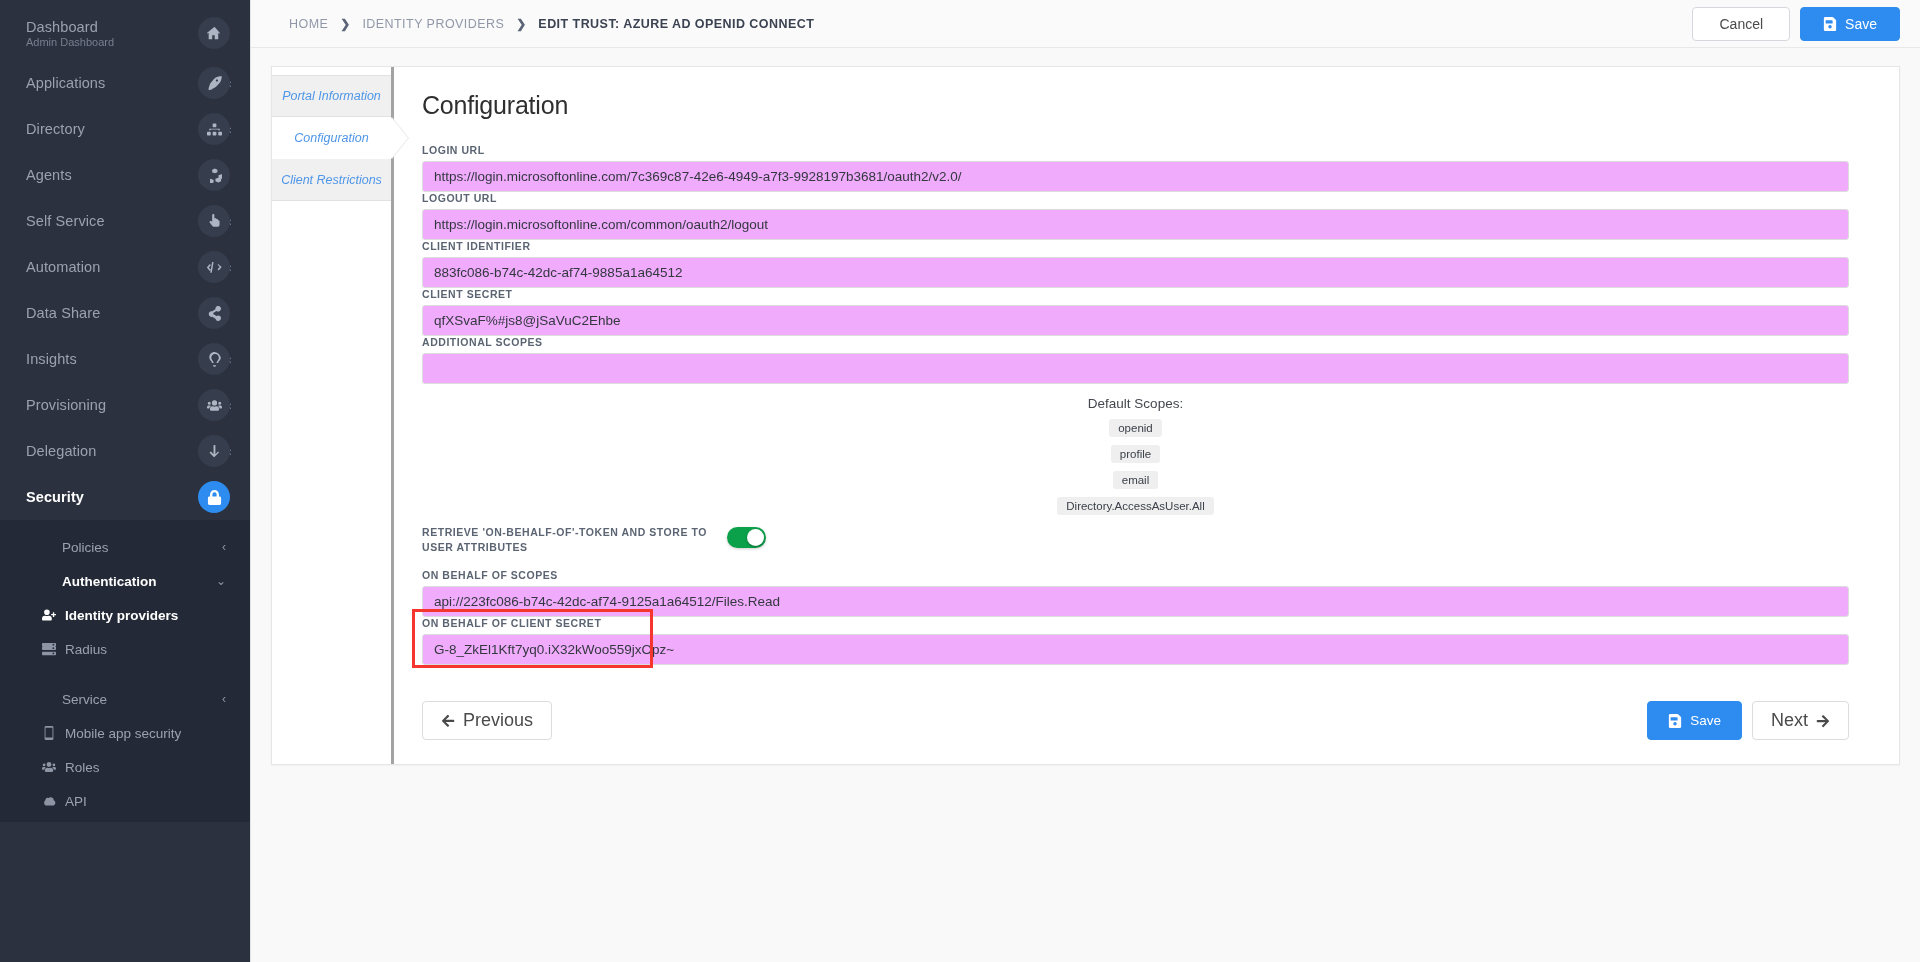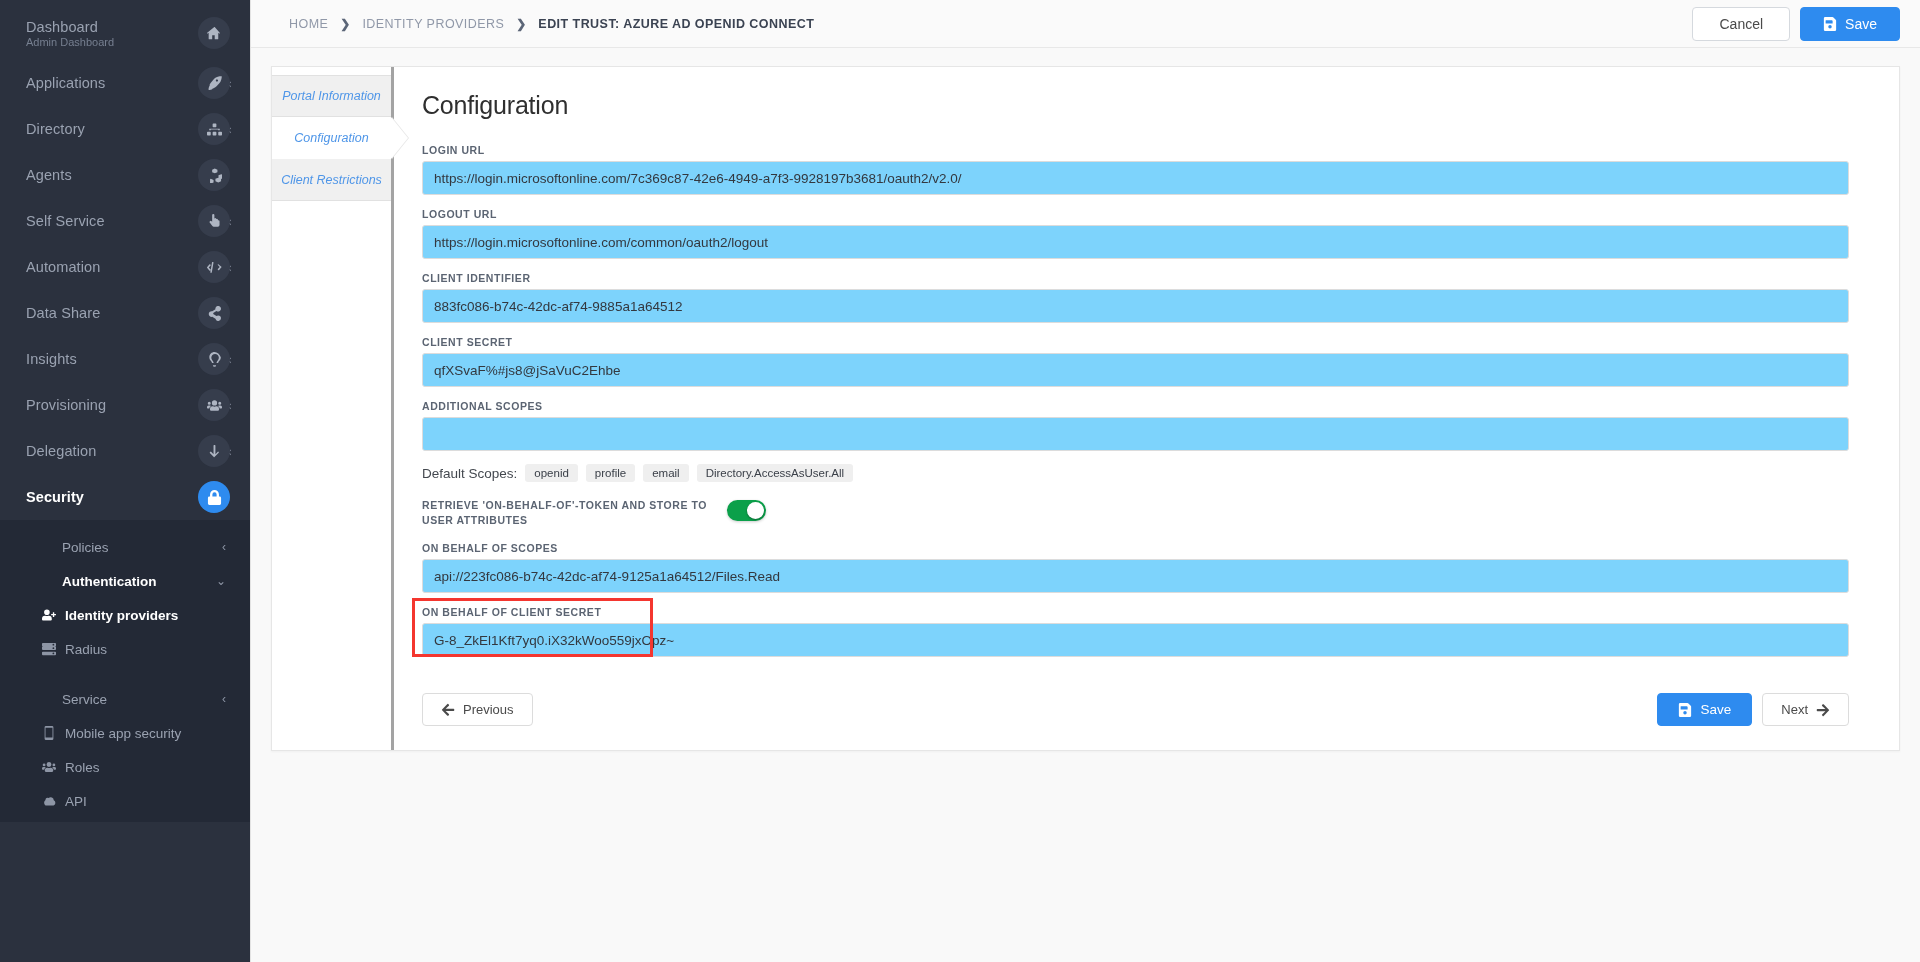--- a/index.html
+++ b/index.html
@@ -132,37 +132,38 @@
     border-left: 17px solid #ffffff;
     filter: drop-shadow(1px 0 0 #e6e6e6);
   }
   .tab:first-child { margin-top: 8px; border-top: 1px solid #e1e1e1; }
 
   .formcol { flex: 1; padding: 24px 50px 0 28px; position: relative; }
   h1.pagetitle {
     font-size: 25px; font-weight: normal; color: #2f2f2f;
     margin-bottom: 24px; letter-spacing: -.2px;
   }
-  .fgroup { margin-bottom: 13px; }
+  .fgroup { }
   .flabel {
     font-size: 10.5px; font-weight: bold; color: #5b6472;
     letter-spacing: .55px; text-transform: uppercase;
     display: block; margin-bottom: 5px;
   }
   .finput {
     width: 100%; height: 31px;
     border: 1px solid #dcdcdc; border-radius: 3px;
-    background: #7dd3fc; padding: 16px 11px;
+    background: #f0abfc; padding: 5px 11px;
     font-size: 13.5px; color: #33383f;
     font-family: "Liberation Sans", sans-serif;
   }
 
   .scopes-row {
     display: flex; align-items: center; gap: 8px;
-    margin: 12px 0 16px 0;
+    margin: 12px 0 10px 0;
+    flex-direction: column;
   }
   .scopes-label { font-size: 13.5px; color: #43484f; }
   .chip {
     background: #efefef; border-radius: 3px;
     padding: 3px 9px; font-size: 11.5px; color: #3b4049;
   }
 
   .toggle-row {
     display: flex; align-items: flex-start; gap: 20px;
     margin: 6px 0 14px 0;
@@ -190,21 +191,21 @@
     border: 3px solid #f4362f; pointer-events: none;
   }
 
   .footerbar {
     display: flex; align-items: center; justify-content: space-between;
     margin-top: 36px; padding-bottom: 24px;
   }
   .footer-right { display: flex; gap: 10px; }
   .btn-sm-light {
     background:#ffffff; border:1px solid #dcdcdc; color:#4a4a4a;
-    padding: 8px 18px; font-size: 13px;
+    padding: 8px 18px; font-size: 18px;
   }
   .btn-sm-primary {
     background:#2e8bef; border:1px solid #2e8bef; color:#ffffff;
     padding: 8px 20px; font-size: 13.5px;
   }
 </style>
 </head>
 <body>
 
 <div class="app">

